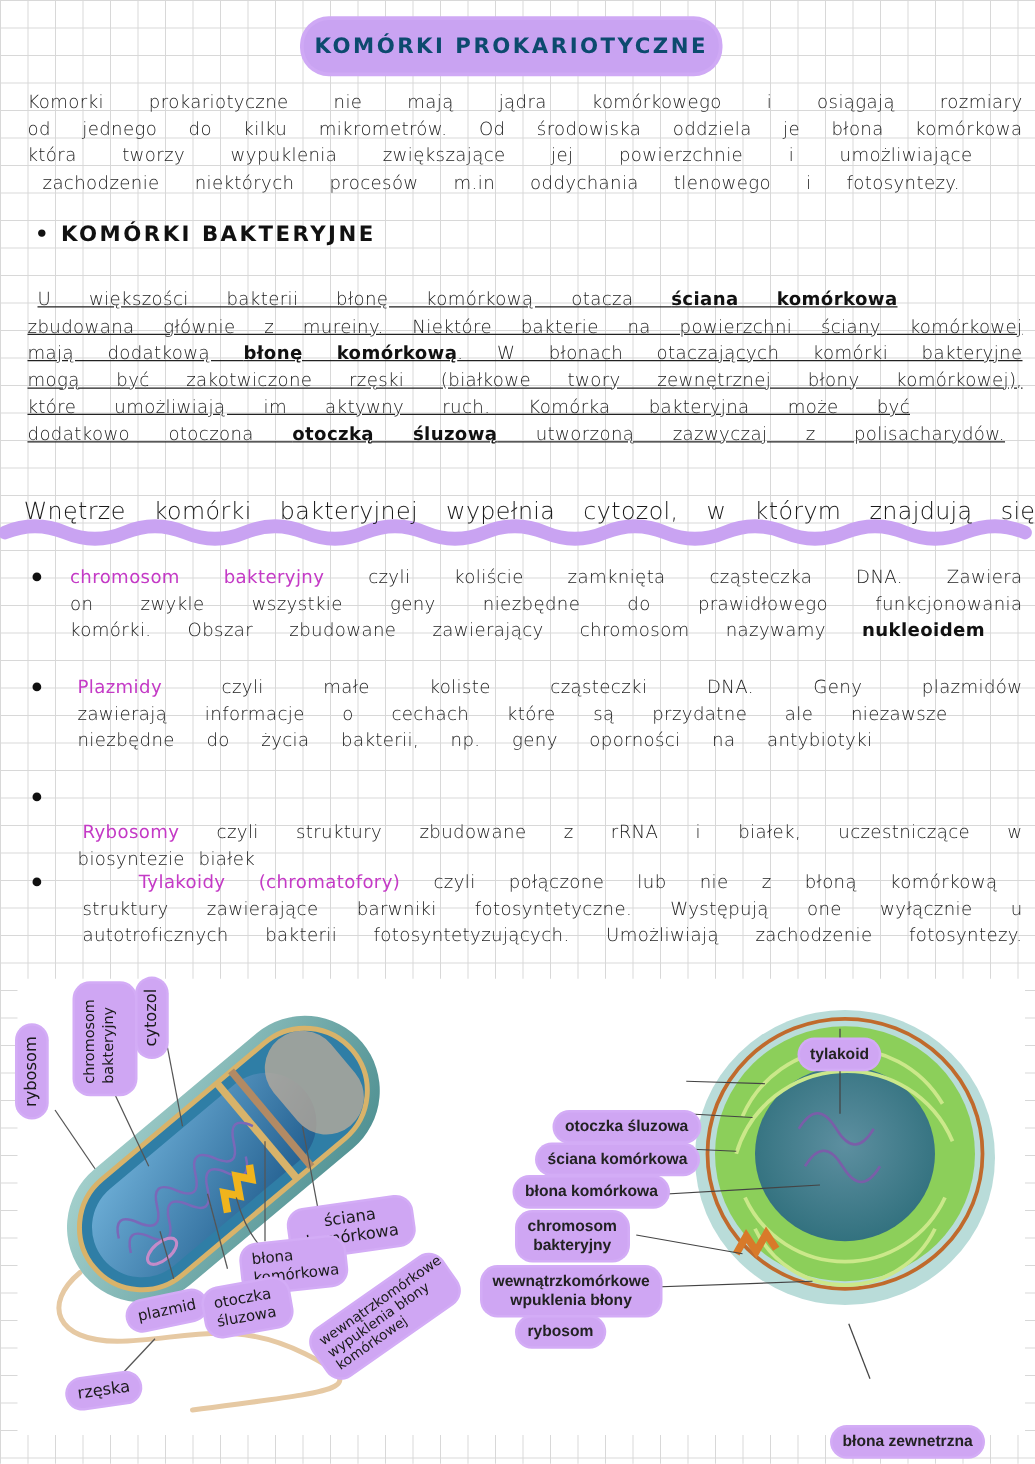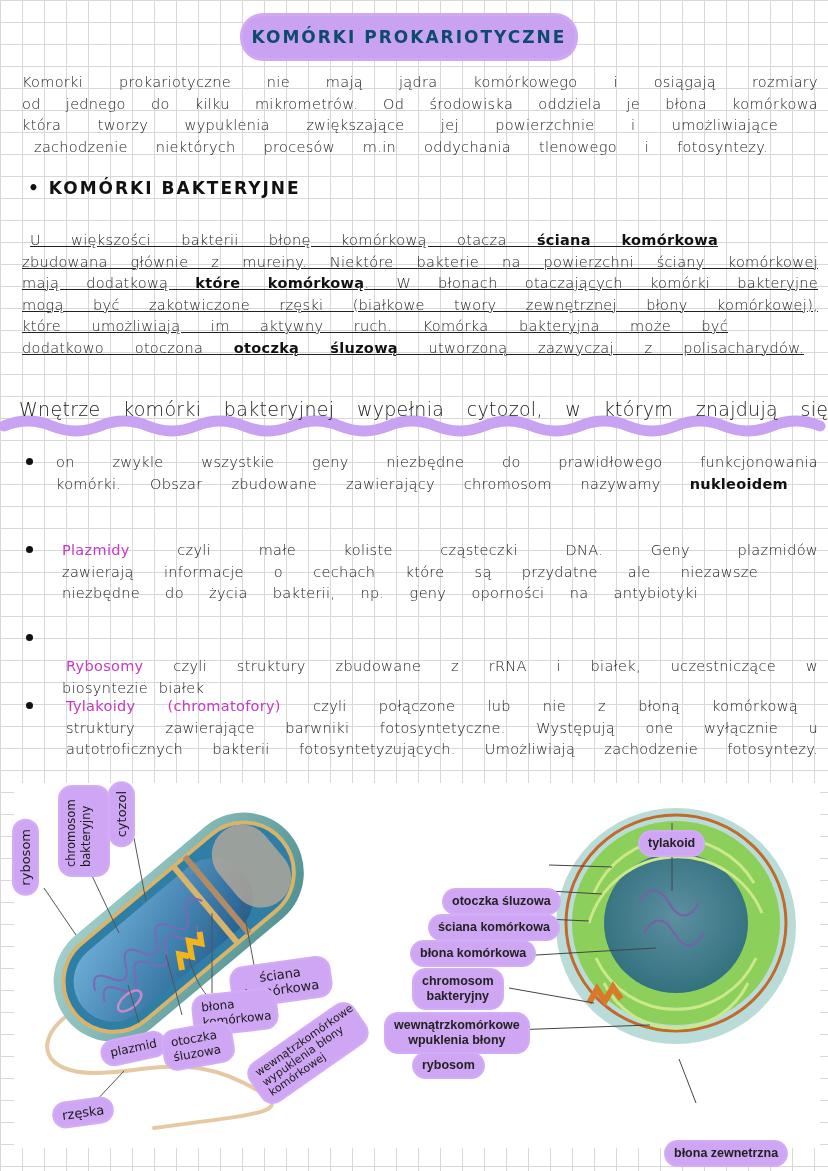--- a/index.html
+++ b/index.html
@@ -90,21 +90,21 @@
 </div>
 
 <div class="h2">• KOMÓRKI BAKTERYJNE</div>
 
 <div class="para hand" style="top:230px;text-decoration:underline;">
   <span class="line" style="padding-left:8px;padding-right:100px;">
     <span>U większości bakterii błonę komórkową otacza </span><span class="b">ściana komórkowa</span>
   </span>
   <span class="line">zbudowana głównie z mureiny. Niektóre bakterie na powierzchni ściany komórkowej</span>
   <span class="line">
-    <span>mają dodatkową </span><span class="b">które komórkową</span><span>. W błonach otaczających komórki bakteryjne</span>
+    <span>mają dodatkową </span><span class="b">błonę komórkową</span><span>. W błonach otaczających komórki bakteryjne</span>
   </span>
   <span class="line">mogą być zakotwiczone rzęski (białkowe twory zewnętrznej błony komórkowej),</span>
   <span class="line" style="padding-right:90px;">które umożliwiają im aktywny ruch. Komórka bakteryjna może być</span>
   <span class="line" style="padding-right:14px;">
     <span>dodatkowo otoczona </span><span class="b">otoczką śluzową</span><span> utworzoną zazwyczaj z polisacharydów.</span>
   </span>
 </div>
 
 <svg class="wave" viewBox="0 0 828 30">
   <path d="M4 14 Q 28 4, 52 14 T 100 14 T 148 14 T 196 14 T 244 14 T 292 14 T 340 14 T 388 14 T 436 14 T 484 14 T 532 14 T 580 14 T 628 14 T 676 14 T 724 14 T 772 14 T 820 14" fill="none" stroke="#c9a3f2" stroke-width="11" stroke-linecap="round"></path>
@@ -118,20 +118,21 @@
   <span>cytozol,</span>
   <span>w</span>
   <span>którym</span>
   <span>znajdują</span>
   <span>się:</span>
 </div>
 
 <div class="bullet-block hand" style="top:452px;">
   <span class="bullet-dot"></span>
   <div class="bullet-text">
+    <span class="line"><span class="term">chromosom bakteryjny</span><span> czyli koliście zamknięta cząsteczka DNA. Zawiera</span></span>
     <span class="line">on zwykle wszystkie geny niezbędne do prawidłowego funkcjonowania</span>
     <span class="line" style="padding-right:30px;"><span>komórki. Obszar zbudowane zawierający chromosom nazywamy </span><span class="b">nukleoidem</span></span>
   </div>
 </div>
 
 <div class="bullet-block hand" style="top:540px;">
   <span class="bullet-dot"></span>
   <div class="bullet-text" style="margin-left:36px;">
     <span class="line"><span class="term">Plazmidy</span><span> czyli małe koliste cząsteczki DNA. Geny plazmidów</span></span>
     <span class="line" style="padding-right:60px;">zawierają informacje o cechach które są przydatne ale niezawsze</span>
@@ -143,21 +144,21 @@
   <span class="bullet-dot"></span>
   <div class="bullet-text" style="margin-left:40px;margin-top:28px;">
     <span class="line"><span class="term">Rybosomy</span><span> czyli struktury zbudowane z rRNA i białek, uczestniczące w</span></span>
     <span class="line last" style="margin-left:-4px;">biosyntezie białek</span>
   </div>
 </div>
 
 <div class="bullet-block hand" style="top:696px;">
   <span class="bullet-dot"></span>
   <div class="bullet-text" style="margin-left:40px;">
-    <span class="line" style="padding-right:20px;"><span class="term">Tylakoidy (chromatofory)</span><span> czyli połączone lub nie z błoną komórkową</span></span>
+    <span class="line" style="padding-right:20px;margin-left:45px;"><span class="term">Tylakoidy (chromatofory)</span><span> czyli połączone lub nie z błoną komórkową</span></span>
     <span class="line">struktury zawierające barwniki fotosyntetyczne. Występują one wyłącznie u</span>
     <span class="line">autotroficznych bakterii fotosyntetyzujących. Umożliwiają zachodzenie fotosyntezy.</span>
   </div>
 </div>
 
 <div class="figure-left">
   <svg width="370" height="365" viewBox="0 0 370 365">
     <defs>
       <linearGradient id="shell" x1="0" y1="0" x2="1" y2="1">
         <stop offset="0" stop-color="#a9d4d0"></stop>

